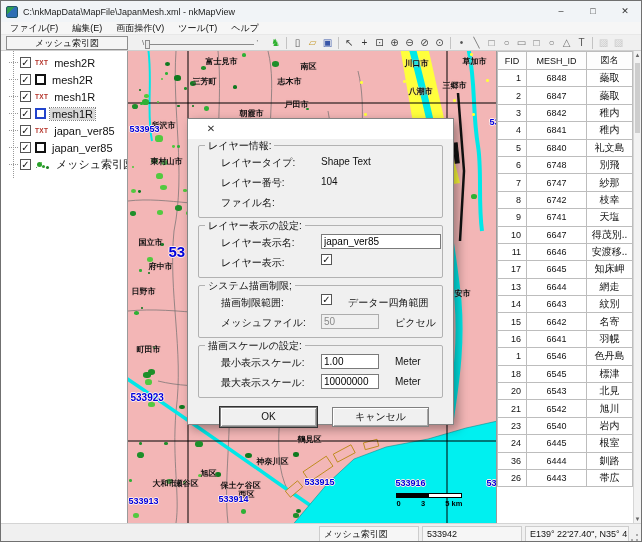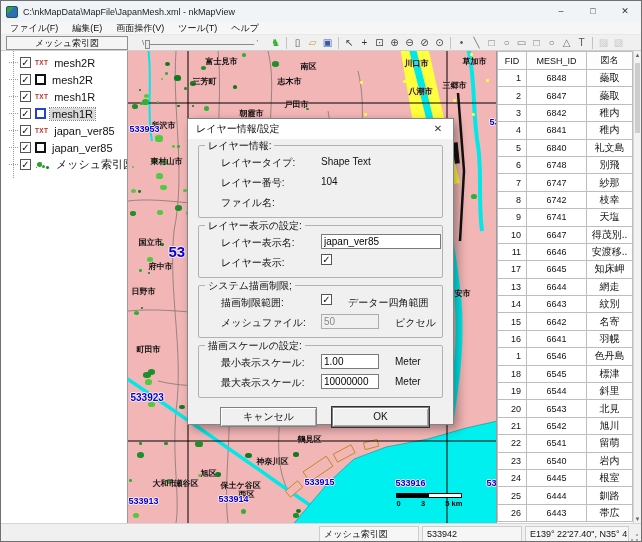--- a/index.html
+++ b/index.html
@@ -527,51 +527,41 @@
               <td class="fid">1</td>
               <td class="mesh">6546</td>
               <td class="name">色丹島</td>
             </tr>
             <tr>
               <td class="fid">18</td>
               <td class="mesh">6545</td>
               <td class="name">標津</td>
             </tr>
             <tr>
-              <td class="fid">19</td>
-              <td class="mesh">6544</td>
-              <td class="name">斜里</td>
-            </tr>
-            <tr>
               <td class="fid">20</td>
               <td class="mesh">6543</td>
               <td class="name">北見</td>
             </tr>
             <tr>
               <td class="fid">21</td>
               <td class="mesh">6542</td>
               <td class="name">旭川</td>
             </tr>
             <tr>
-              <td class="fid">22</td>
-              <td class="mesh">6541</td>
-              <td class="name">留萌</td>
-            </tr>
-            <tr>
               <td class="fid">23</td>
               <td class="mesh">6540</td>
               <td class="name">岩内</td>
             </tr>
             <tr>
               <td class="fid">24</td>
               <td class="mesh">6445</td>
               <td class="name">根室</td>
             </tr>
             <tr>
-              <td class="fid">25</td>
+              <td class="fid">36</td>
               <td class="mesh">6444</td>
               <td class="name">釧路</td>
             </tr>
             <tr>
               <td class="fid">26</td>
               <td class="mesh">6443</td>
               <td class="name">帯広</td>
             </tr>
           </tbody>
       </table>
@@ -585,21 +575,20 @@
 
   <div class="statusbar">
     <span class="status-pane sp1">メッシュ索引図</span>
     <span class="status-pane sp2">533942</span>
     <span class="status-pane sp3">E139° 22'27.40", N35° 4</span>
     <span class="grip"></span>
   </div>
 
   <div class="dialog">
     <div class="dialog-titlebar">
-      <span class="dialog-title">レイヤー情報/設定</span>
       <span class="dialog-close">✕</span>
     </div>
     <div class="dialog-body">
 
       <div class="group">
         <span class="group-legend">レイヤー情報:</span>
         <div class="row">
           <span class="row-label">レイヤータイプ:</span>
           <span class="row-value">Shape Text</span>
         </div>
@@ -646,19 +635,19 @@
           <span class="suffix">Meter</span>
         </div>
         <div class="row">
           <span class="row-label">最大表示スケール:</span>
           <input class="text small" type="text" value="10000000" style="">
           <span class="suffix">Meter</span>
         </div>
       </div>
 
       <div class="dialog-buttons">
+        <span class="btn default">OK</span>
         <span class="btn">キャンセル</span>
-        <span class="btn default">OK</span>
       </div>
     </div>
   </div>
 
 </div>
 
 </body></html>

